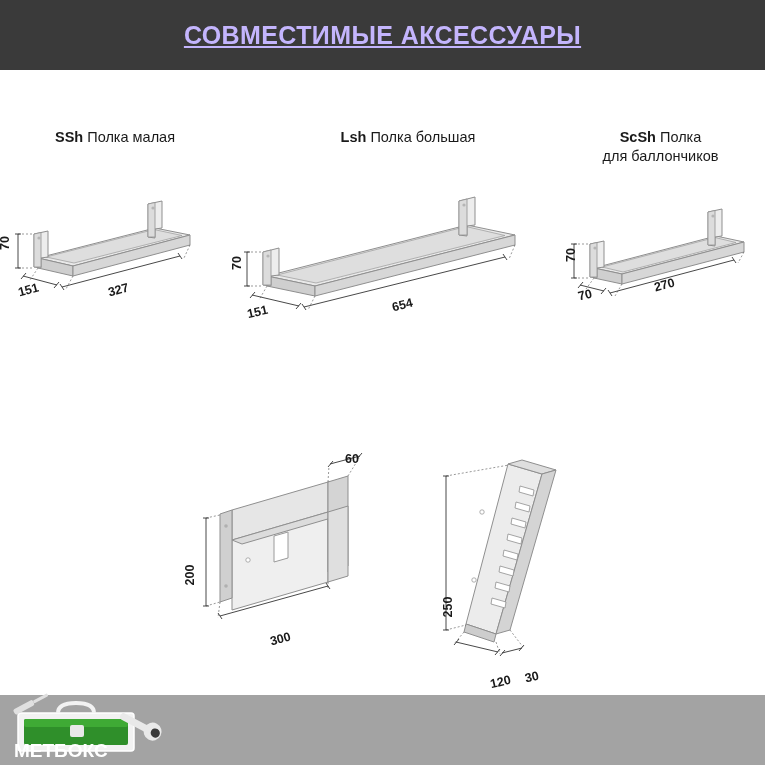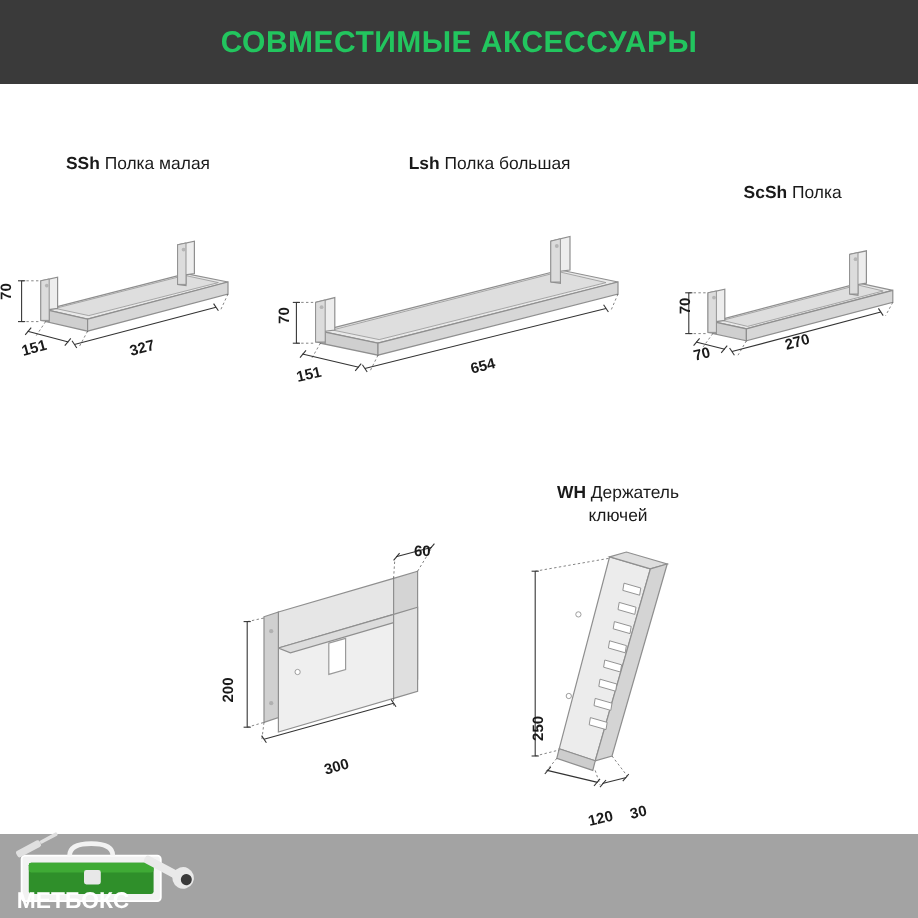--- a/index.html
+++ b/index.html
@@ -10,26 +10,27 @@
     font-family: "Liberation Sans", sans-serif;
     overflow: hidden;
     position: relative;
   }
   .header {
     position: absolute; left:0; top:0; width:765px; height:70px;
     background: #3a3a3a;
     display:flex; align-items:center; justify-content:center;
   }
   .header-title {
-    color:#22c55e;
+    color:#c4b5fd;
     font-size: 25px;
     font-weight: bold;
     letter-spacing: 0.4px;
     text-transform: uppercase;
     white-space: nowrap;
+    text-decoration: underline;
   }
   .canvas {
     position:absolute; left:0; top:70px; width:765px; height:625px;
     background:#ffffff;
   }
   .footer {
     position:absolute; left:0; bottom:0; width:765px; height:70px;
     background:#a3a3a3;
   }
   .item { position:absolute; }
@@ -148,23 +149,24 @@
       <line x1="78" y1="108" x2="71" y2="122" stroke="#333" stroke-width="0.5" stroke-dasharray="2,2"></line>
       <line x1="278" y1="57" x2="272" y2="71" stroke="#333" stroke-width="0.5" stroke-dasharray="2,2"></line>
     </svg>
 
     <div class="dim rot" style="left:-2px; top:186px; transform:rotate(-90deg);">70</div>
     <div class="dim rot" style="left:15px; top:235px; transform:rotate(-13deg);">151</div>
     <div class="dim rot" style="left:160px; top:228px; transform:rotate(-14deg);">654</div>
   </div>
 
   <div class="item" style="left:556px; top:0px; width:209px; height:260px;">
-    <div class="item-label" style="left:0px; top:58px; width:209px;margin-top:24px;">
+    <div class="item-label" style="left:0px; top:58px; width:209px;">
       <span class="wrap"><b>ScSh</b>
       <span>Полка</span></span>
+      <span class="wrap">для баллончиков</span>
     </div>
 
     <svg width="209" height="135" style="position:absolute; left:0px; top:118px;">
 
       <polygon points="38,80 160,48 188,54 66,86" fill="#e9e9e9" stroke="#8f8f8f" stroke-width="1"></polygon>
       <polygon points="46,79 159,49.5 180,54.5 67,84" fill="#dedede" stroke="#9a9a9a" stroke-width="0.7"></polygon>
       <polygon points="38,80 66,86 66,96 38,90" fill="#cfcfcf" stroke="#8f8f8f" stroke-width="1"></polygon>
       <polygon points="66,86 188,54 188,64 66,96" fill="#d7d7d7" stroke="#8f8f8f" stroke-width="1"></polygon>
 
       <polygon points="34,56 48,53 48,79 41,80 41,90 34,89" fill="#ededed" stroke="#8f8f8f" stroke-width="1"></polygon>
@@ -237,25 +239,20 @@
       <line x1="50" y1="162" x2="48" y2="178" stroke="#333" stroke-width="0.5" stroke-dasharray="2,2"></line>
       <line x1="158" y1="142" x2="158" y2="148" stroke="#333" stroke-width="0.5" stroke-dasharray="2,2"></line>
     </svg>
 
     <div class="dim" style="left:175px; top:50px;margin-top:12px;">60</div>
     <div class="dim rot" style="left:10px; top:178px; transform:rotate(-90deg);">200</div>
     <div class="dim rot" style="left:100px; top:242px; transform:rotate(-15deg);">300</div>
   </div>
 
   <div class="item" style="left:410px; top:320px; width:210px; height:300px;">
-    <div class="item-label" style="left:0px; top:12px; width:210px;">
-      <span class="wrap"><b>WH</b>
-      <span>Держатель</span></span>
-      <span class="wrap">ключей</span>
-    </div>
 
     <svg width="210" height="210" style="position:absolute; left:0px; top:62px;">
 
       <polygon points="98,12 132,22 86,182 56,172" fill="#ececec" stroke="#8f8f8f" stroke-width="1"></polygon>
 
       <polygon points="98,12 112,8 146,18 132,22" fill="#dedede" stroke="#8f8f8f" stroke-width="1"></polygon>
       <polygon points="132,22 146,18 100,178 86,182" fill="#d4d4d4" stroke="#8f8f8f" stroke-width="1"></polygon>
 
       <g fill="#ffffff" stroke="#8f8f8f" stroke-width="0.8">
         <polygon points="110,34 124,38 123,44 109,40"></polygon>

